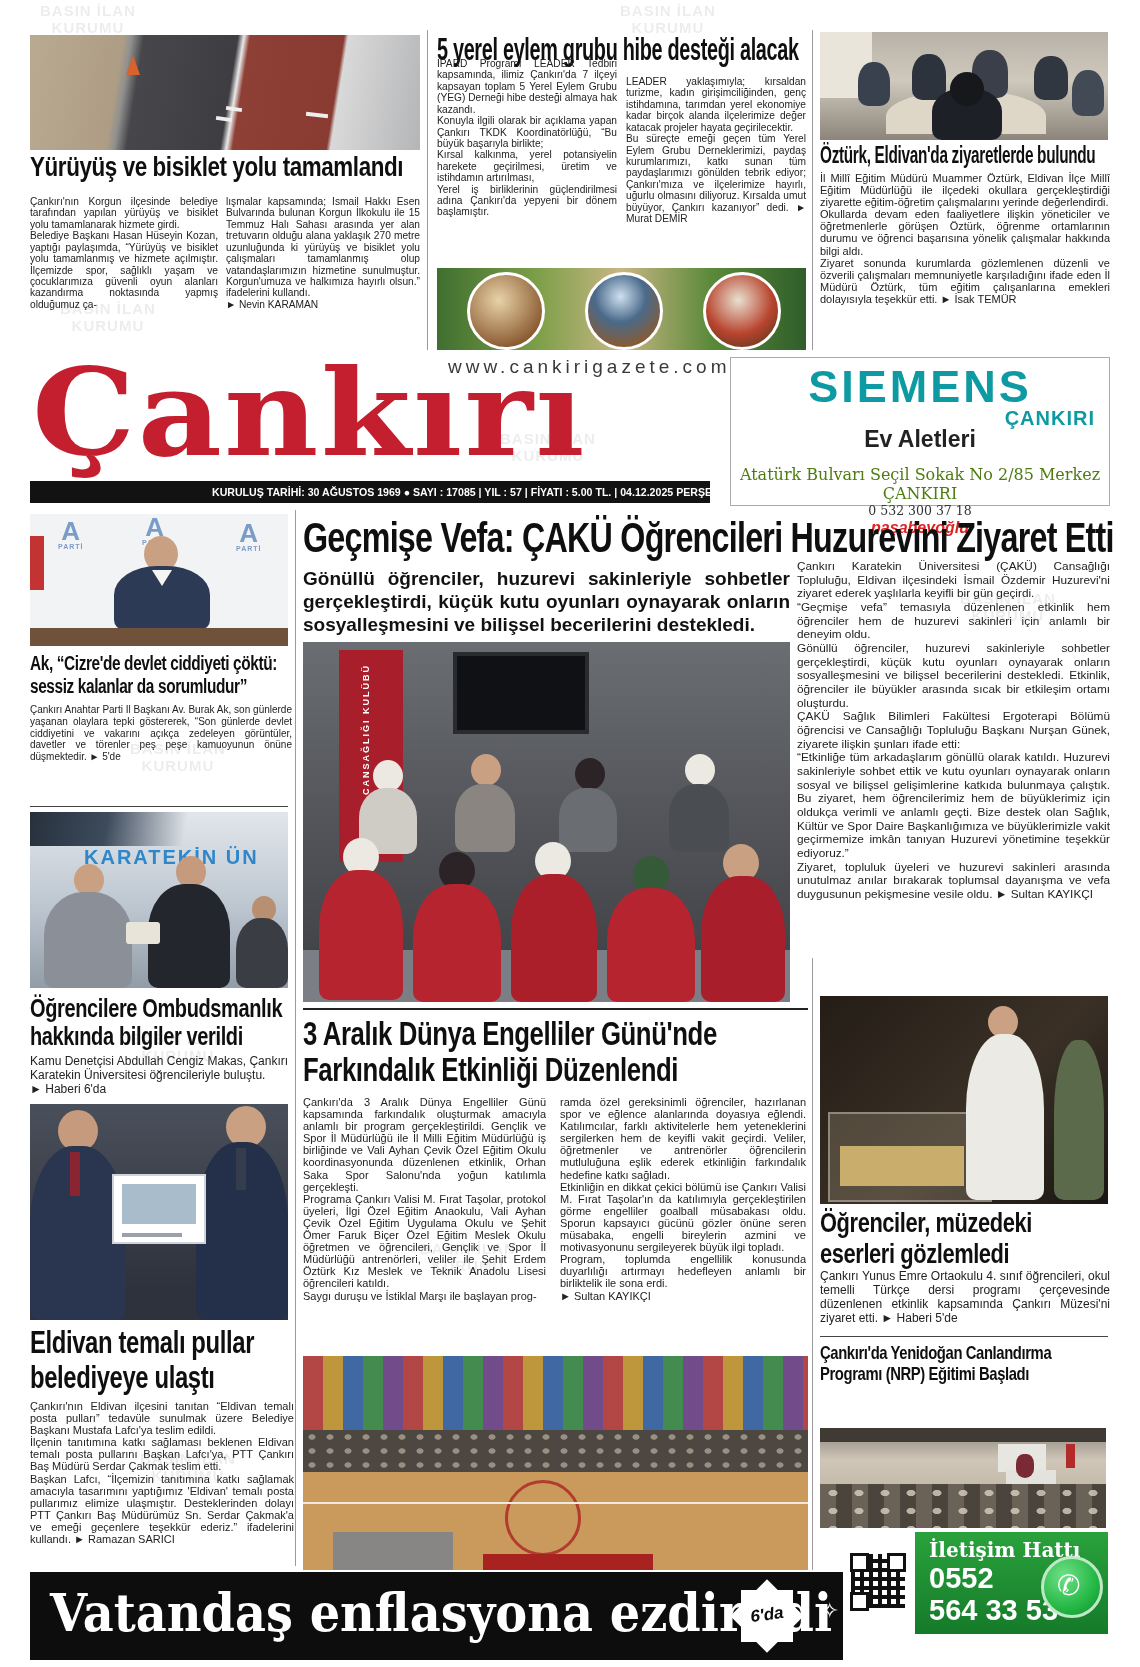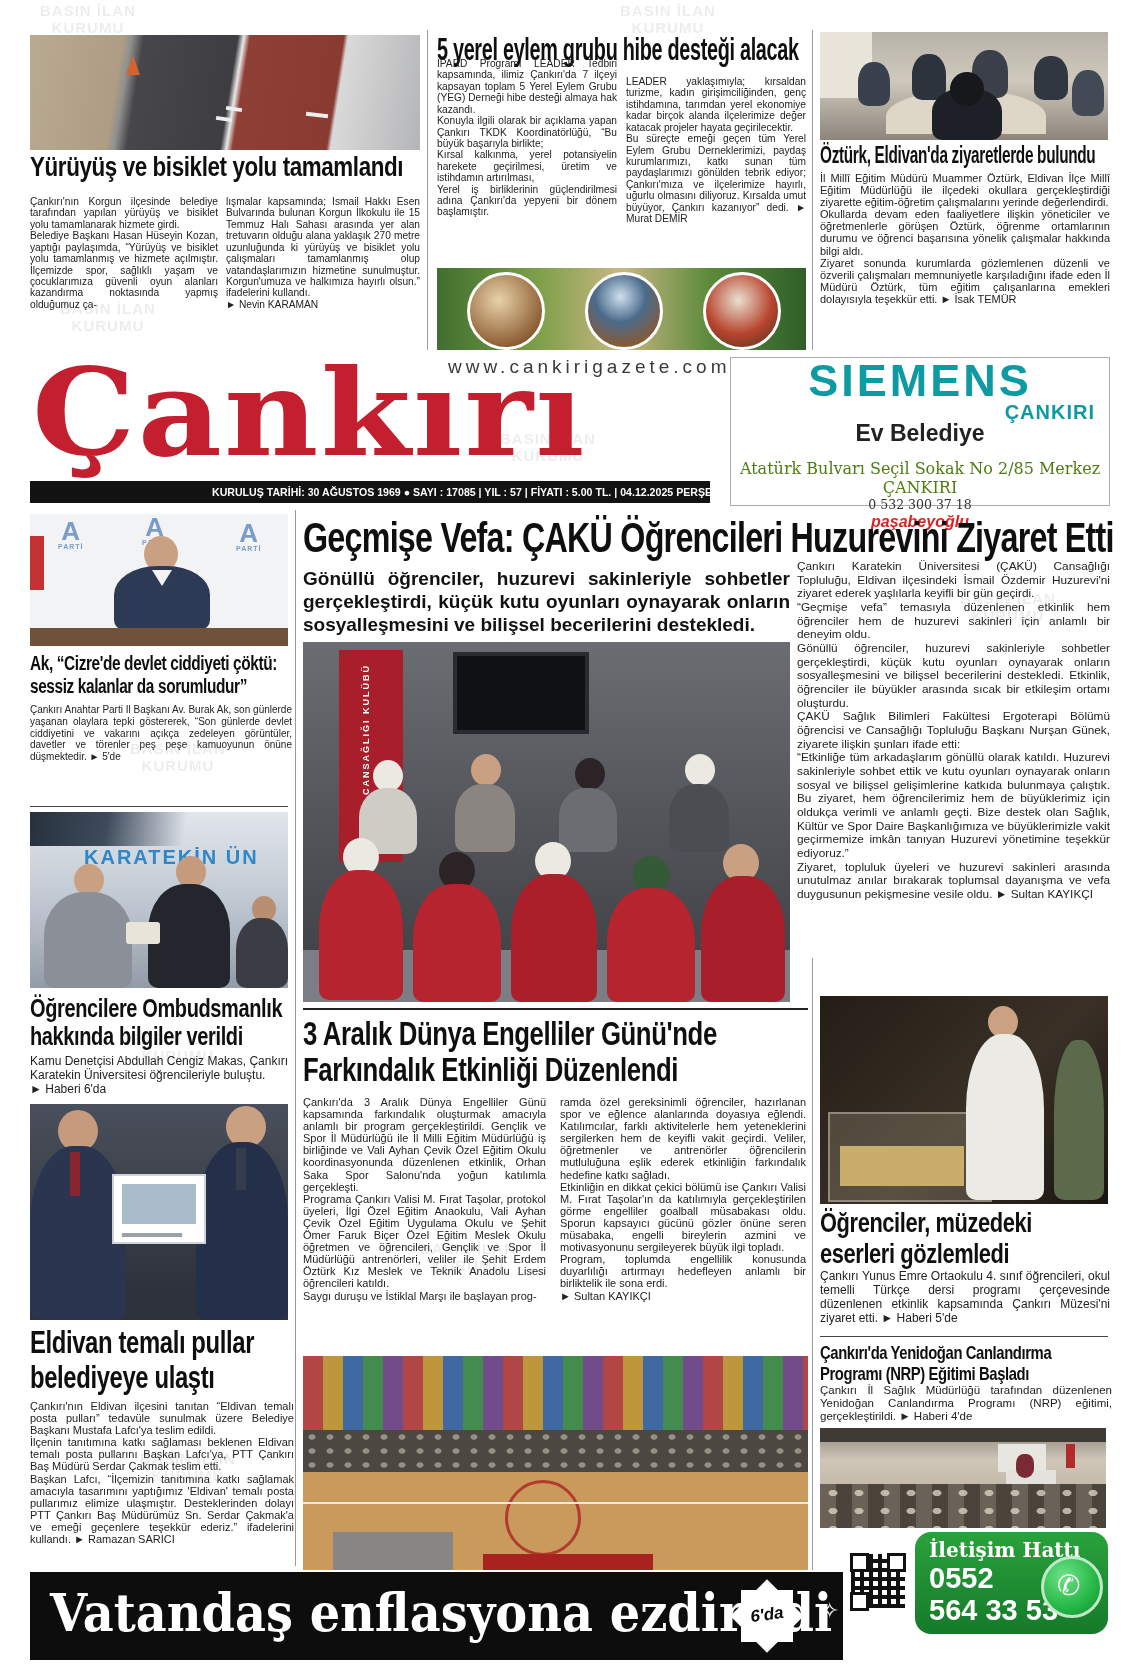--- a/index.html
+++ b/index.html
@@ -99,23 +99,23 @@
 Okullarda devam eden faaliyetlere ilişkin yöneticiler ve öğretmenlerle görüşen Öztürk, öğrenme ortamlarının durumu ve öğrenci başarısına yönelik çalışmalar hakkında bilgi aldı.
 Ziyaret sonunda kurumlarda gözlemlenen düzenli ve özverili çalışmaları memnuniyetle karşıladığını ifade eden İl Müdürü Öztürk, tüm eğitim çalışanlarına emekleri dolayısıyla teşekkür etti.         ► İsak TEMÜR</div>
 
   <div class="abs" style="left:448px;top:356px;font-size:19px;letter-spacing:4px;color:#3a3a3a;">www.cankirigazete.com</div>
   <div class="abs serif" style="left:32px;top:352px;font-size:116px;font-weight:bold;color:#c41f2f;letter-spacing:2px;line-height:1;transform:scale(1.12,1.04);transform-origin:0 0;">Çankırı</div>
   <div class="abs" style="left:30px;top:481px;width:680px;height:22px;background:#121212;">
     <span class="abs" style="left:182px;top:5px;font-size:10.6px;font-weight:bold;color:#fff;white-space:nowrap;">KURULUŞ TARİHİ: 30 AĞUSTOS 1969  ●   SAYI : 17085 | YIL : 57 | FİYATI : 5.00 TL. | 04.12.2025 PERŞEMBE</span>
   </div>
 
   <div class="abs" style="left:730px;top:357px;width:378px;height:147px;border:1px solid #aaa;background:#fff;">
-    <div style="text-align:center;font-size:45px;font-weight:bold;color:#0d9aa2;letter-spacing:3px;margin-top:0;line-height:1;">SIEMENS</div>
+    <div style="text-align:center;font-size:45px;font-weight:bold;color:#0d9aa2;letter-spacing:3px;margin-top:6px;line-height:1;">SIEMENS</div>
     <div style="text-align:right;font-size:20px;font-weight:bold;color:#0d9aa2;margin-right:14px;margin-top:-2px;letter-spacing:1px;">ÇANKIRI</div>
-    <div style="text-align:center;font-size:23px;font-weight:bold;color:#222;margin-top:-4px;">Ev Belediye</div>
+    <div style="text-align:center;font-size:23px;font-weight:bold;color:#222;margin-top:-4px;">Ev Aletleri</div>
     <div class="serif" style="text-align:center;font-size:16px;color:#4d7c0f;margin-top:12px;">Atatürk Bulvarı Seçil Sokak No 2/85 Merkez ÇANKIRI</div>
     <div class="serif" style="text-align:center;font-size:12.5px;color:#333;">0 532 300 37 18</div>
     <div style="text-align:center;font-size:16px;font-weight:bold;font-style:italic;color:#d22;margin-top:1px;">paşabeyoğlu</div>
   </div>
 
   <div class="abs vdiv" style="left:295px;top:510px;height:1056px;"></div>
 
   <div class="abs photo" style="left:30px;top:514px;width:258px;height:132px;background:#f2f3f5;">
     <div class="abs" style="left:0;top:22px;width:14px;height:54px;background:#c23332;"></div>
     <div class="abs" style="left:28px;top:6px;text-align:center;color:#7a9cc9;">
@@ -242,40 +242,39 @@
     <div class="hd" style="left:168px;top:10px;width:30px;height:32px;background:#caa283;"></div>
     <div class="fig" style="left:146px;top:38px;width:78px;height:166px;background:#eceae4;"></div>
     <div class="fig" style="left:234px;top:44px;width:50px;height:160px;background:#5a6a4a;"></div>
   </div>
   <div class="abs hl" style="left:820px;top:1208px;font-size:28px;width:372px;transform:scaleX(0.78);line-height:1.1;">Öğrenciler, müzedeki
 eserleri gözlemledi</div>
   <div class="abs body" style="left:820px;top:1270px;width:290px;height:60px;font-size:12px;line-height:1.16;">Çankırı Yunus Emre Ortaokulu 4. sınıf öğrencileri, okul temelli Türkçe dersi programı çerçevesinde düzenlenen etkinlik kapsamında Çankırı Müzesi'ni ziyaret etti. ► Haberi 5'de</div>
   <div class="abs hdiv" style="left:820px;top:1336px;width:288px;"></div>
   <div class="abs hl" style="left:820px;top:1342px;font-size:19px;width:374px;transform:scaleX(0.78);line-height:1.12;">Çankırı'da Yenidoğan Canlandırma
 Programı (NRP) Eğitimi Başladı</div>
-  <div class="abs body" style="left:820px;top:1384px;width:292px;height:40px;font-size:11.5px;line-height:1.14;">Çankırı İl Sağlık Müdürlüğü tarafından düzenlenen Yenidoğan Canlandırma Programı (NRP) eğitimi, gerçekleştirildi.  ► Haberi 4'de</div>
 
   <div class="abs photo" style="left:820px;top:1428px;width:286px;height:100px;background:linear-gradient(180deg,#8a8378 0%,#cfc6b8 32%,#b5a895 100%);">
     <div class="abs" style="left:0;top:0;width:286px;height:14px;background:#3f3a33;"></div>
     <div class="abs" style="left:178px;top:16px;width:48px;height:28px;background:#e8e6e0;"></div>
     <div class="abs" style="left:246px;top:16px;width:9px;height:24px;background:#b22a2a;"></div>
     <div class="abs" style="left:186px;top:42px;width:50px;height:26px;background:#e4e2dc;"></div>
     <div class="fig" style="left:196px;top:26px;width:18px;height:24px;background:#7a2a34;"></div>
     <div class="abs" style="left:0;bottom:0;width:286px;height:44px;background:repeating-linear-gradient(90deg,#6a6257 0 16px,#4a443c 16px 32px);">
       <div style="position:absolute;inset:0;background-image:radial-gradient(#d8cfc0 4px,transparent 5px);background-size:26px 18px;opacity:.8;"></div>
     </div>
   </div>
 
   <div class="abs" style="left:846px;top:1546px;width:64px;height:72px;background:#fff;">
     <div class="qrpat"></div>
     <div class="qrc" style="left:4px;top:7px;"></div>
     <div class="qrc" style="right:4px;top:7px;"></div>
     <div class="qrc" style="left:4px;bottom:7px;"></div>
   </div>
-  <div class="abs" style="left:915px;top:1532px;width:193px;height:102px;background:linear-gradient(180deg,#2aa23c,#157a2a);border-radius:16px;">
+  <div class="abs" style="left:915px;top:1532px;width:193px;height:102px;background:linear-gradient(180deg,#2aa23c,#157a2a);border-radius:0;">
     <div class="serif" style="position:absolute;left:14px;top:6px;font-size:20px;font-weight:bold;color:#fff;">İletişim Hattı</div>
     <div style="position:absolute;left:14px;top:32px;font-size:29px;font-weight:bold;color:#fff;line-height:1;">0552</div>
     <div style="position:absolute;left:14px;top:64px;font-size:29px;font-weight:bold;color:#fff;line-height:1;">564 33 53</div>
     <div style="position:absolute;left:126px;top:24px;width:56px;height:56px;border-radius:50%;border:3px solid #bfe9c6;background:radial-gradient(circle at 35% 30%,#6fe087,#25b845 60%,#128a30);">
       <span style="position:absolute;left:13px;top:10px;color:#fff;font-size:28px;">✆</span>
     </div>
   </div>
 
   <div class="abs" style="left:30px;top:1572px;width:813px;height:88px;background:#0d0d0d;">
     <div class="serif" style="position:absolute;left:20px;top:10px;font-size:52px;font-weight:bold;color:#fff;white-space:nowrap;transform:scaleX(0.92);transform-origin:0 0;">Vatandaş enflasyona ezdirildi</div>

